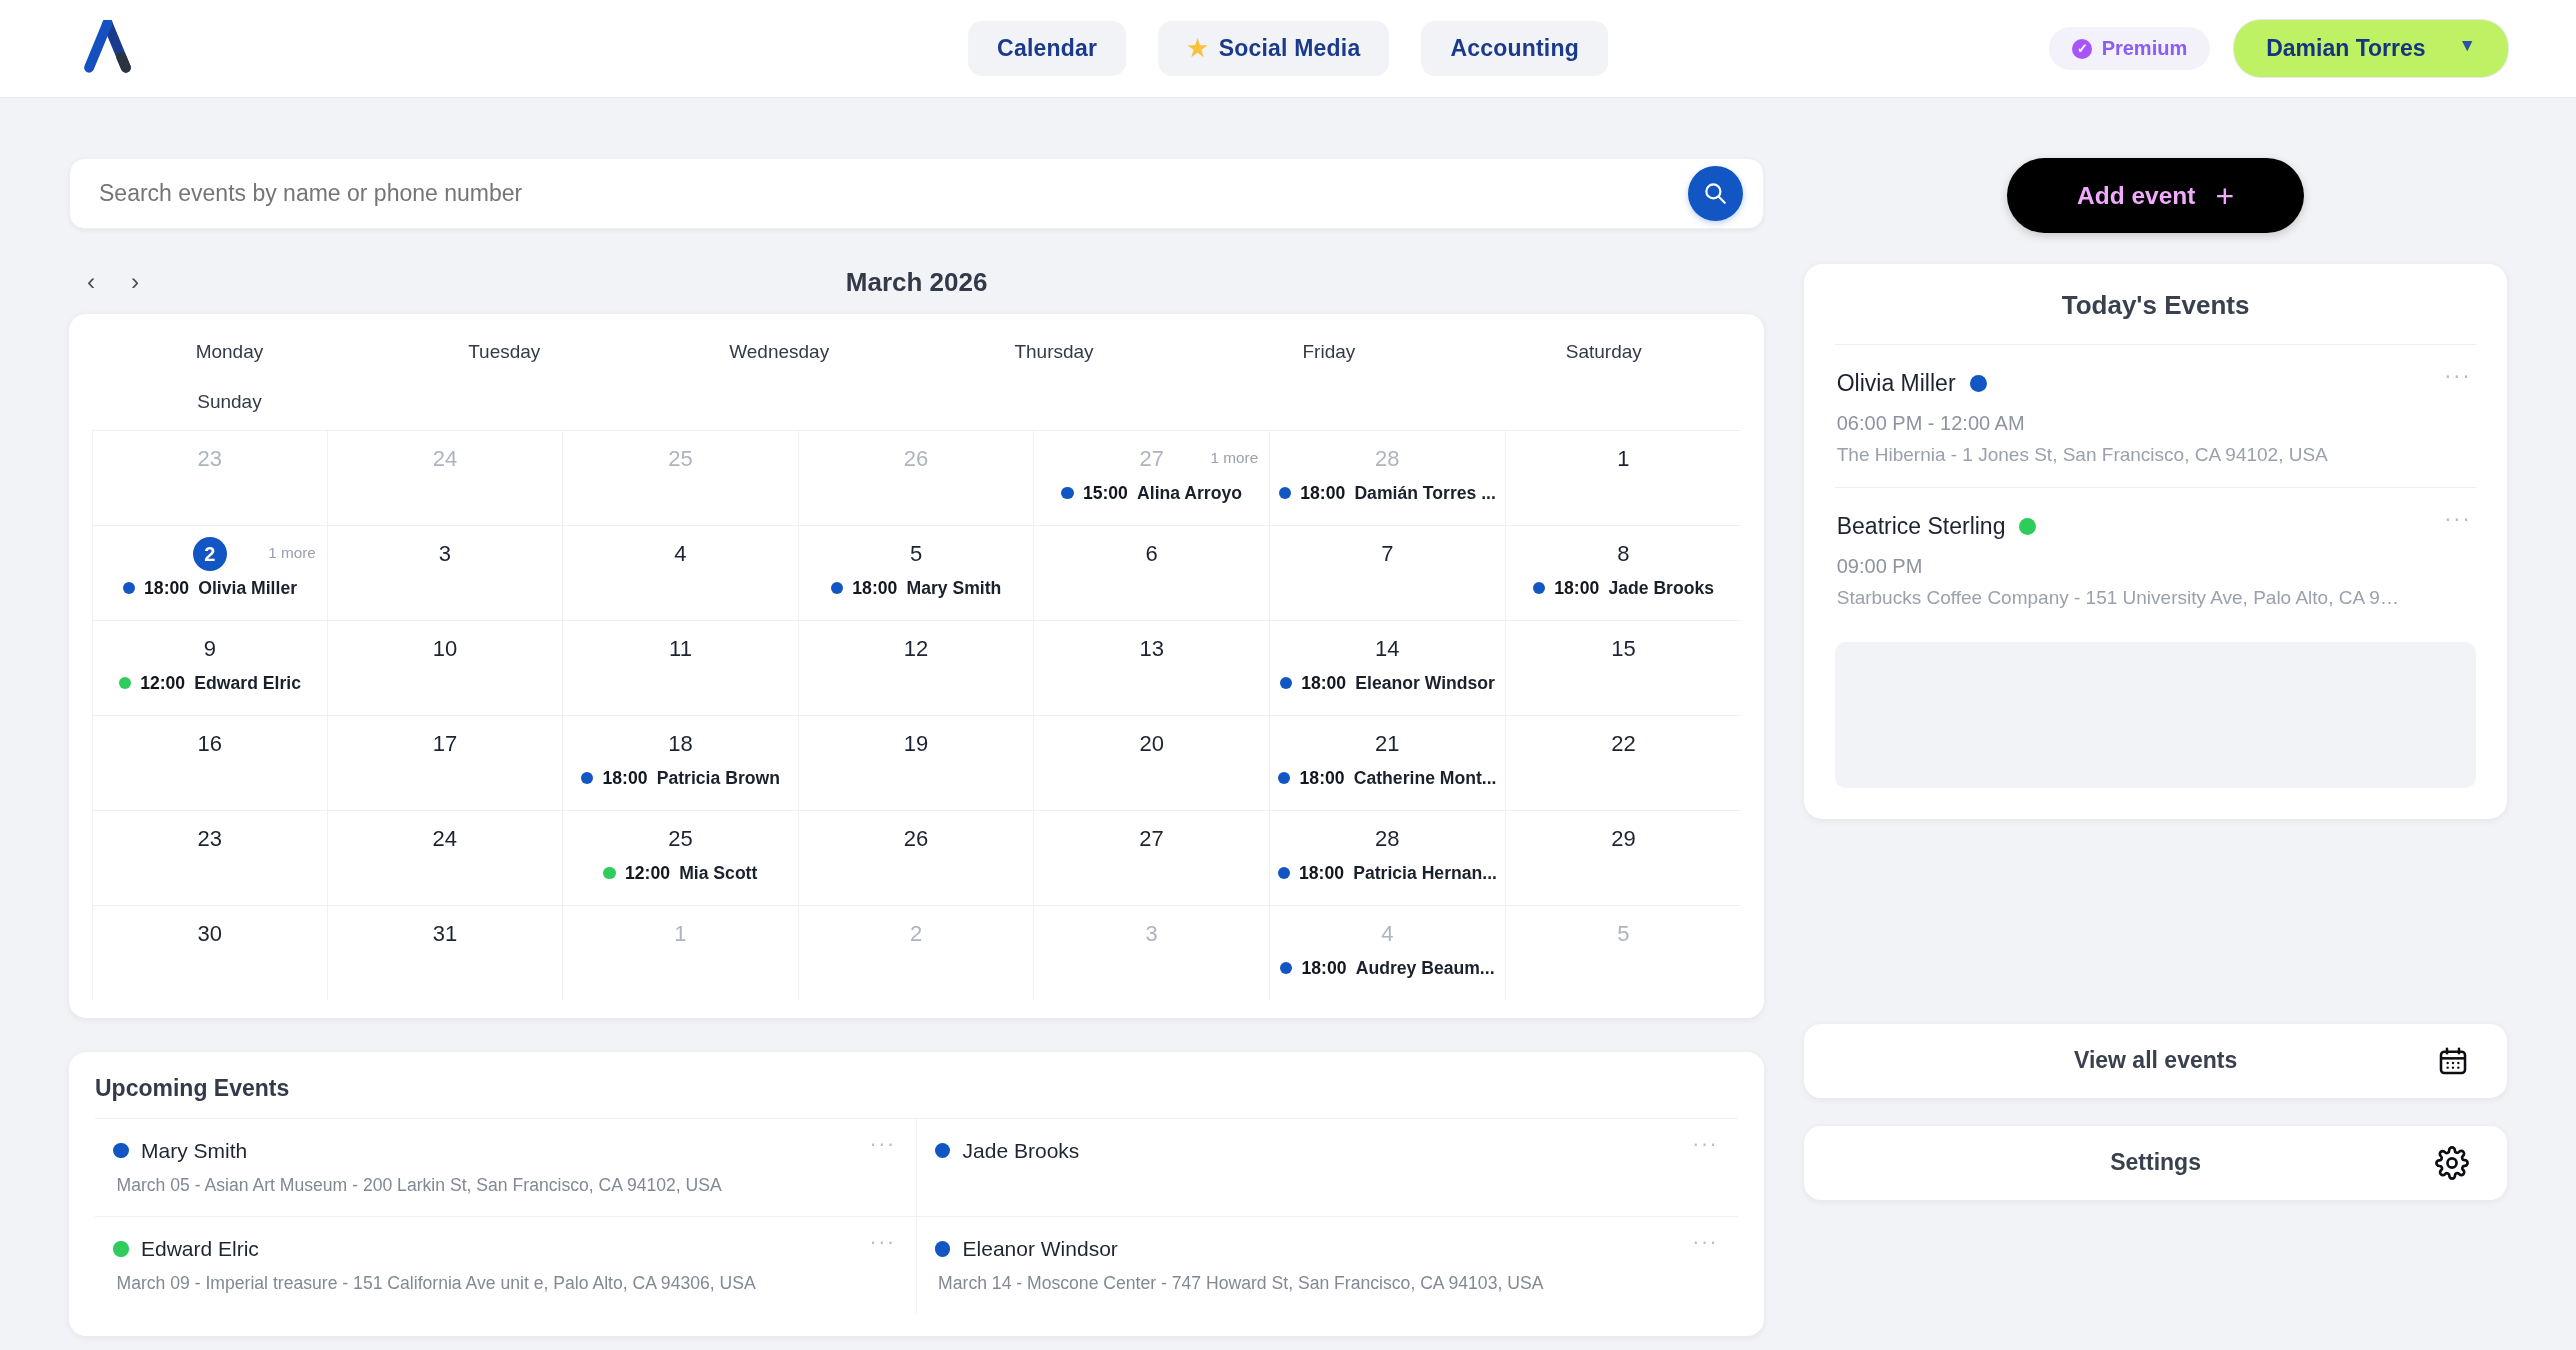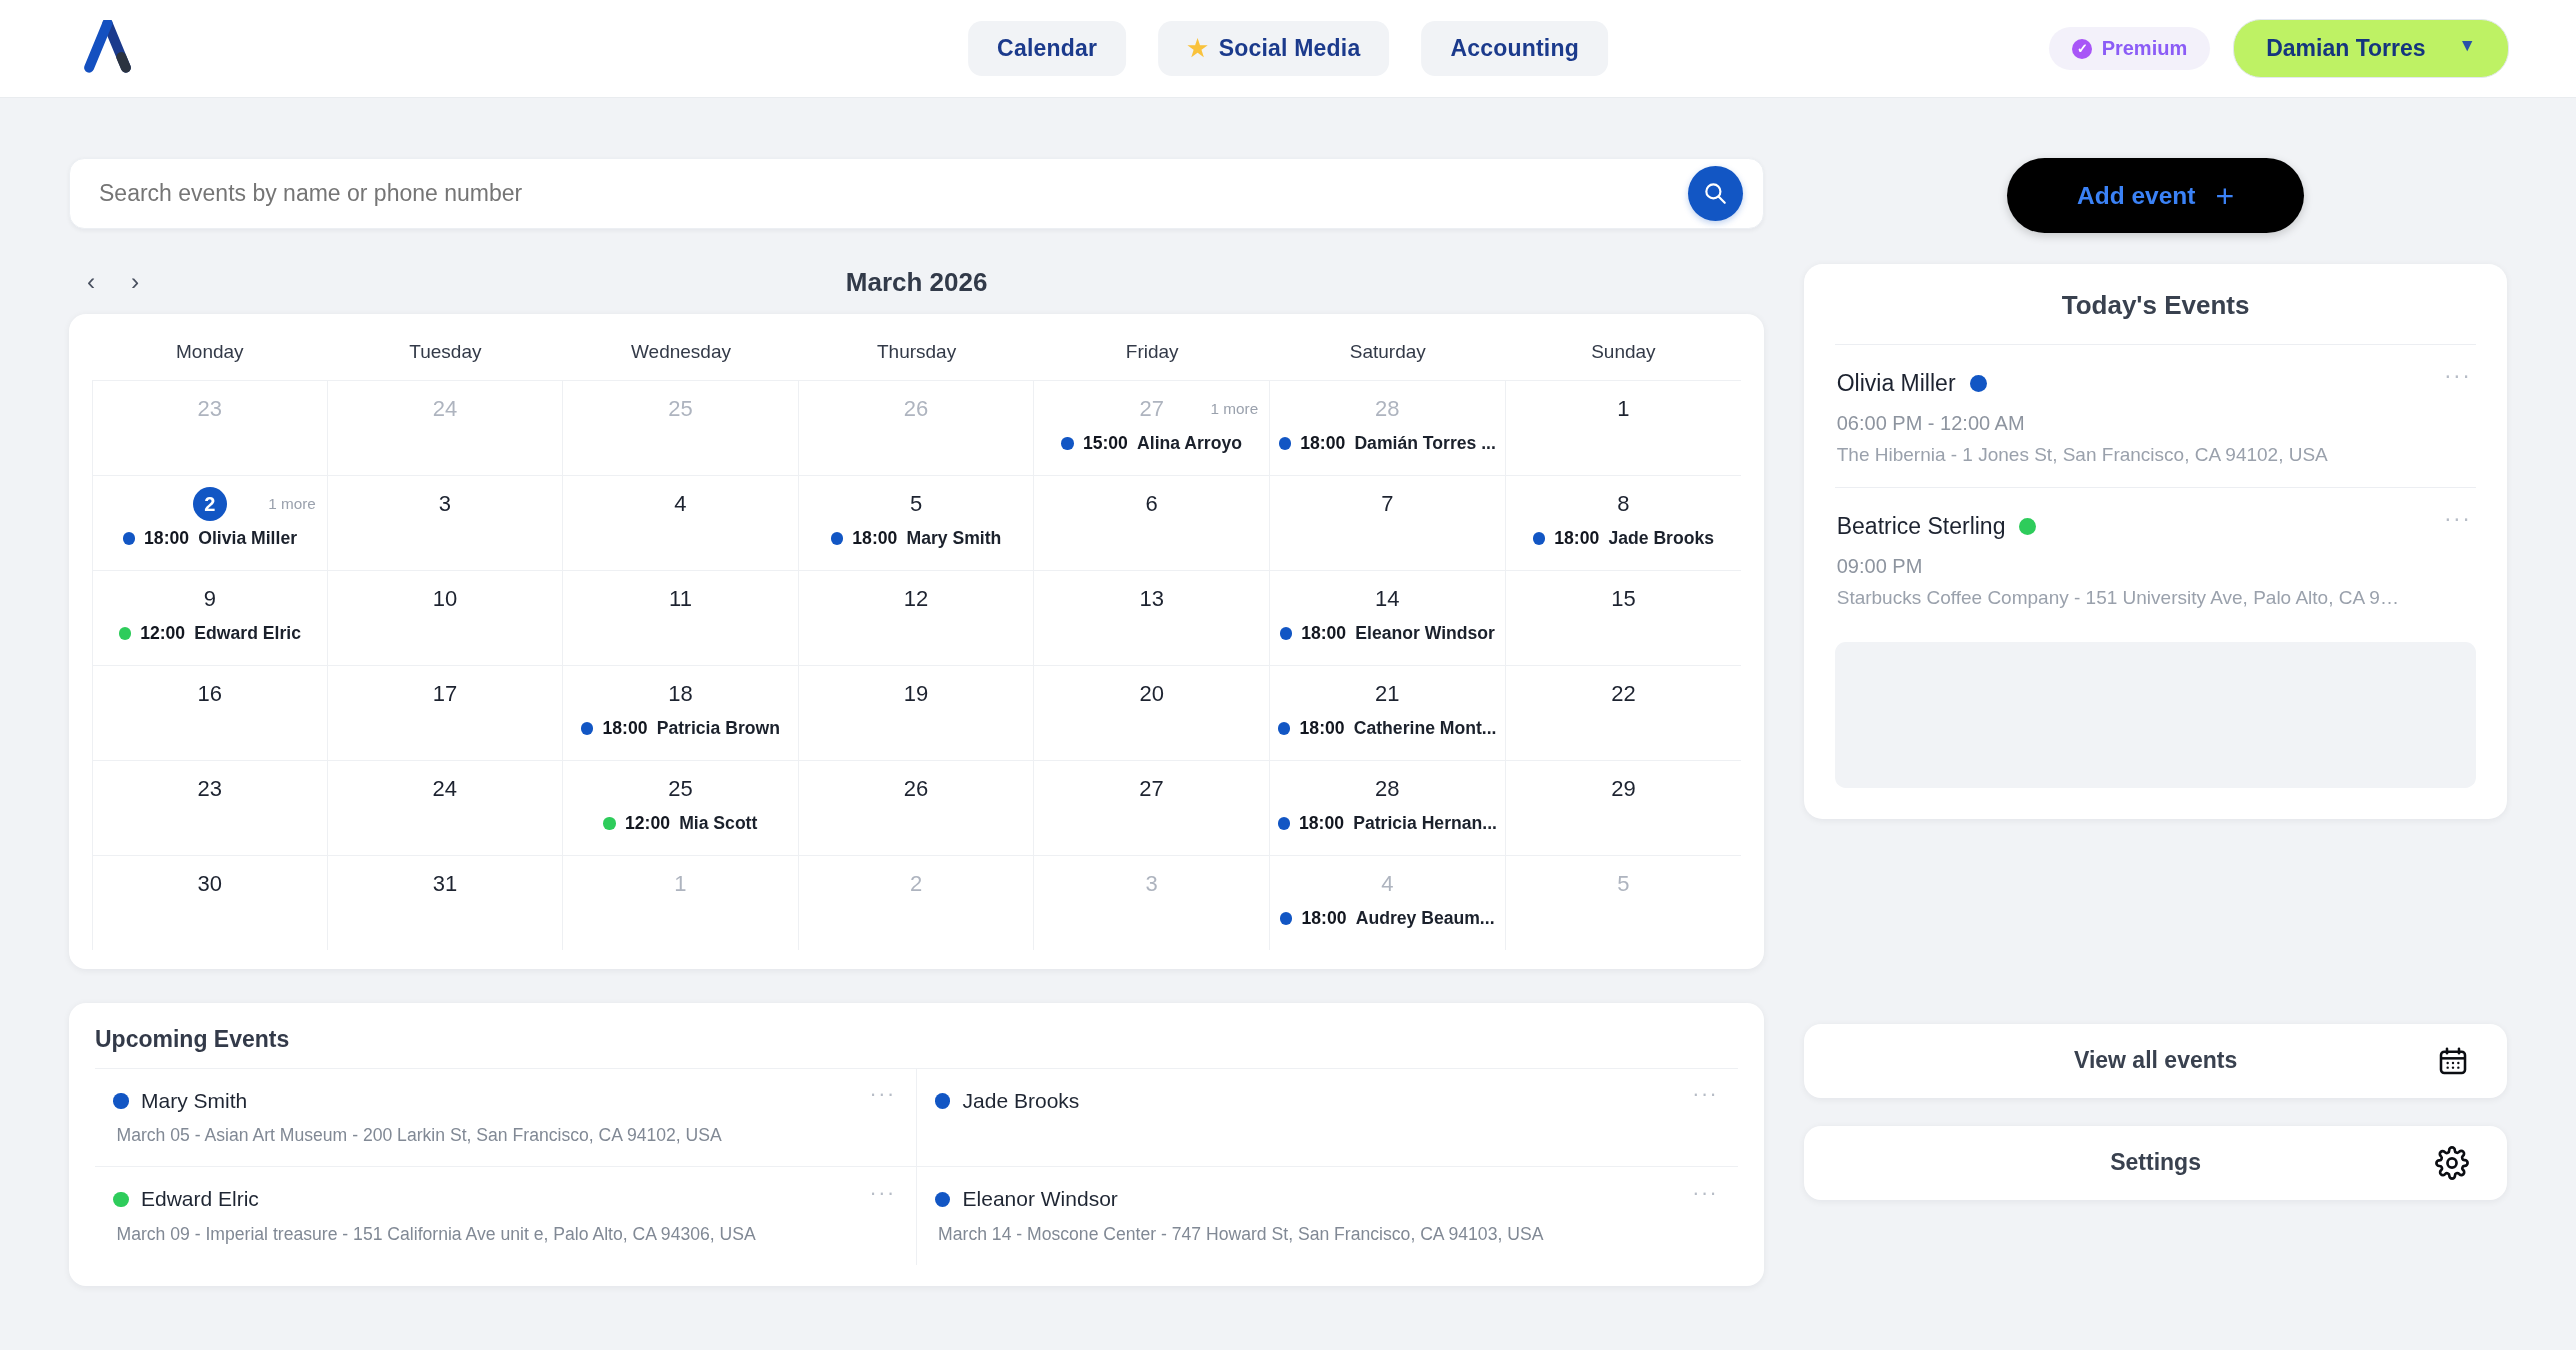--- a/index.html
+++ b/index.html
@@ -119,21 +119,21 @@
   }
 
   
   .cal-card {
     background: #fff;
     border-radius: 17px;
     box-shadow: 0 1.5px 7.7px rgba(16,24,40,.06);
     padding: 17px 23px 18.4px 23px;
     margin-top: 4.6px;
   }
-  .dow-row { display: grid; grid-template-columns: repeat(7, 1fr); }
+  .dow-row { display: grid; grid-template-columns: repeat(6, 1fr); }
   .dow {
     text-align: center;
     font-size: 19px; color: #333a48;
     padding: 10.7px 0 17px 0;
   }
   .week {
     display: grid; grid-template-columns: repeat(7, 1fr);
     border-top: 0.8px solid #eef0f3;
     min-height: 95px;
   }
@@ -204,21 +204,21 @@
   }
 
   
   .add-event {
     margin-top: 60px;
     height: 75px;
     background: #000;
     border-radius: 38px;
     display: flex; align-items: center; justify-content: center;
     gap: 20px;
-    color: #3b82f6; font-size: 24.5px; font-weight: 700;
+    color: #f0abfc; font-size: 24.5px; font-weight: 700;
     cursor: pointer;
     box-shadow: 0 3.1px 9.2px rgba(0,0,0,.18);
     width: 297px; margin-left: auto; margin-right: auto;
   }
   .plus { font-size: 32px; font-weight: 300; line-height: 1; }
 
   .today-card {
     background: #fff;
     border-radius: 18.4px;
     box-shadow: 0 1.5px 7.7px rgba(16,24,40,.06);

